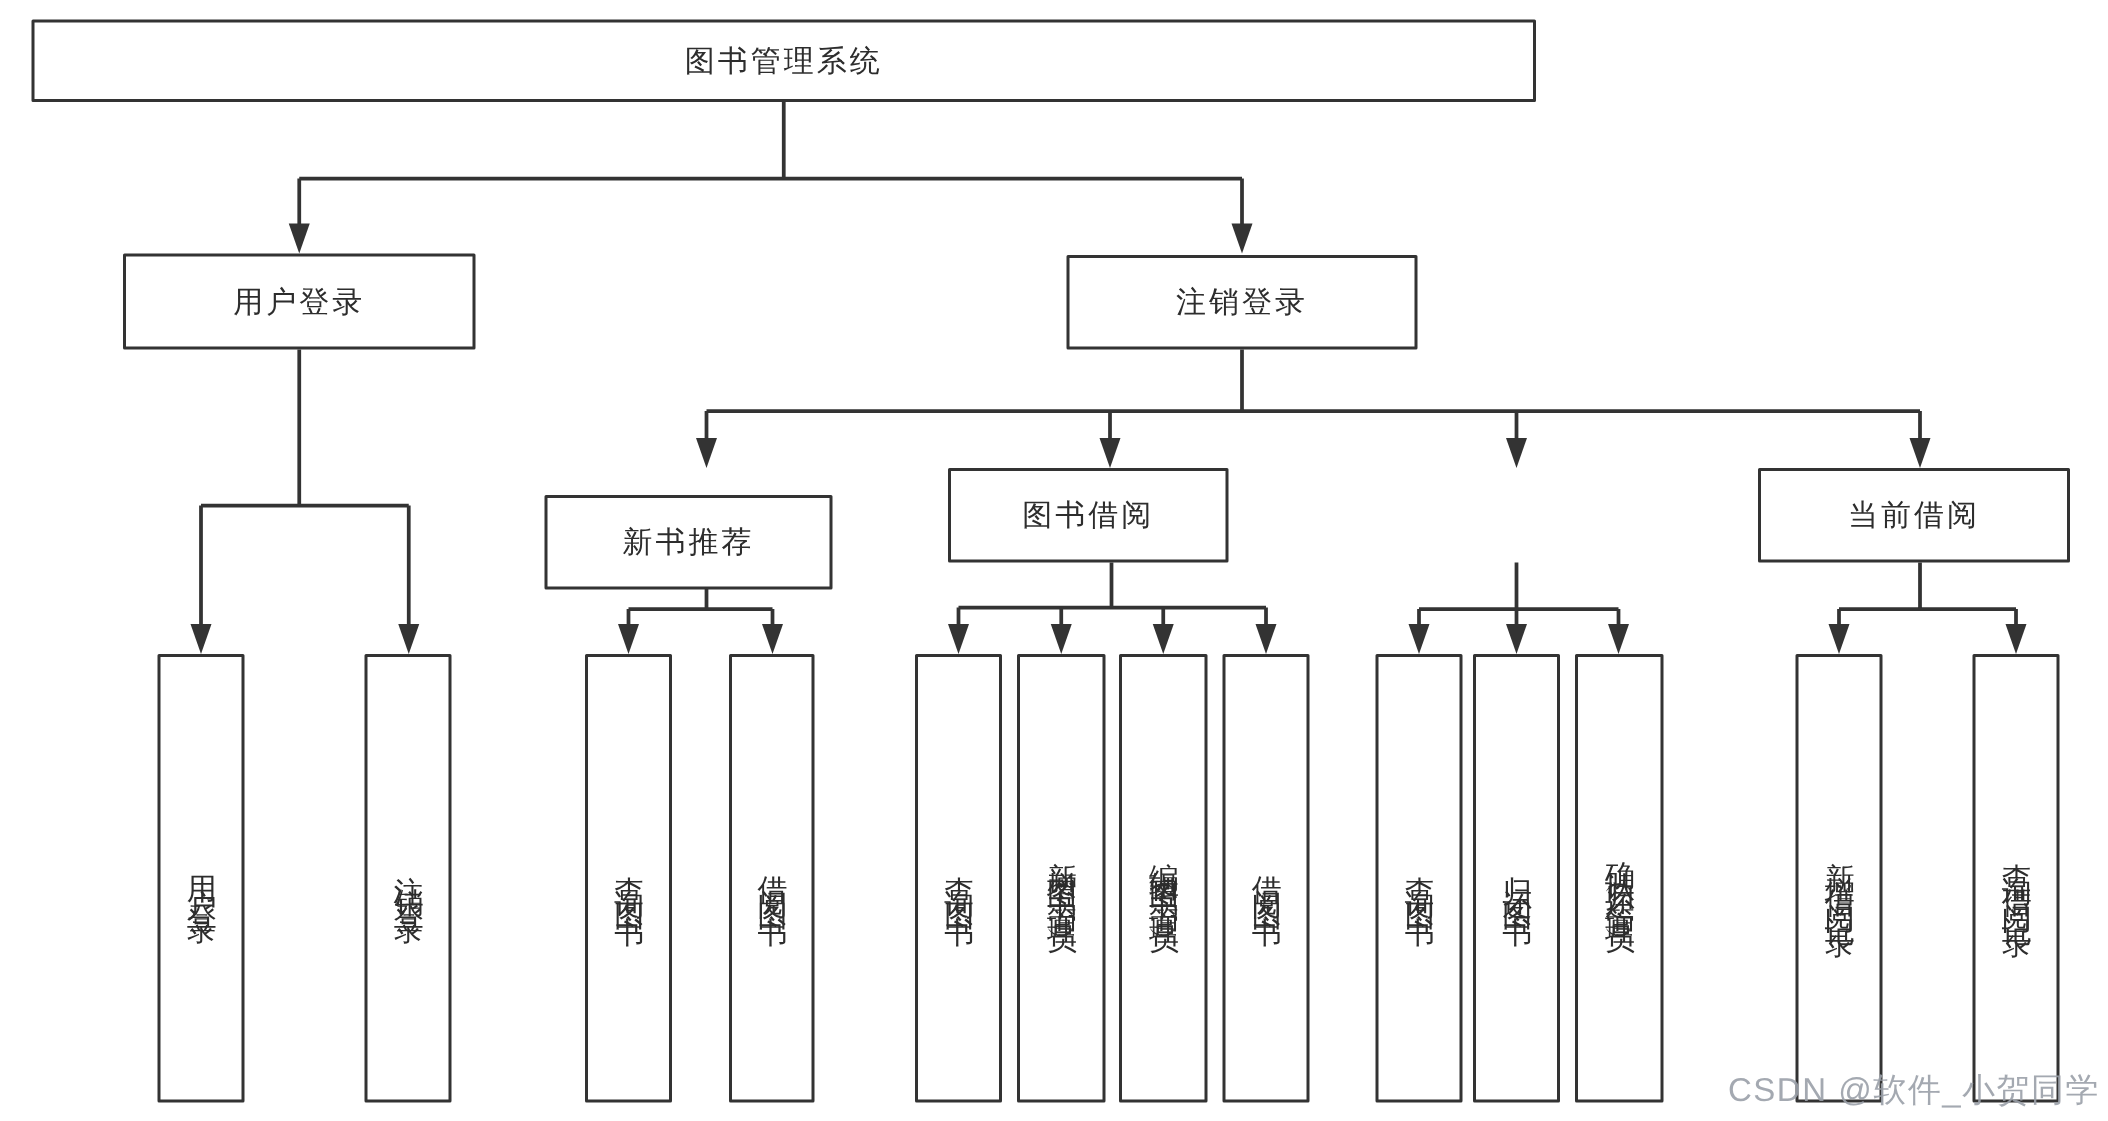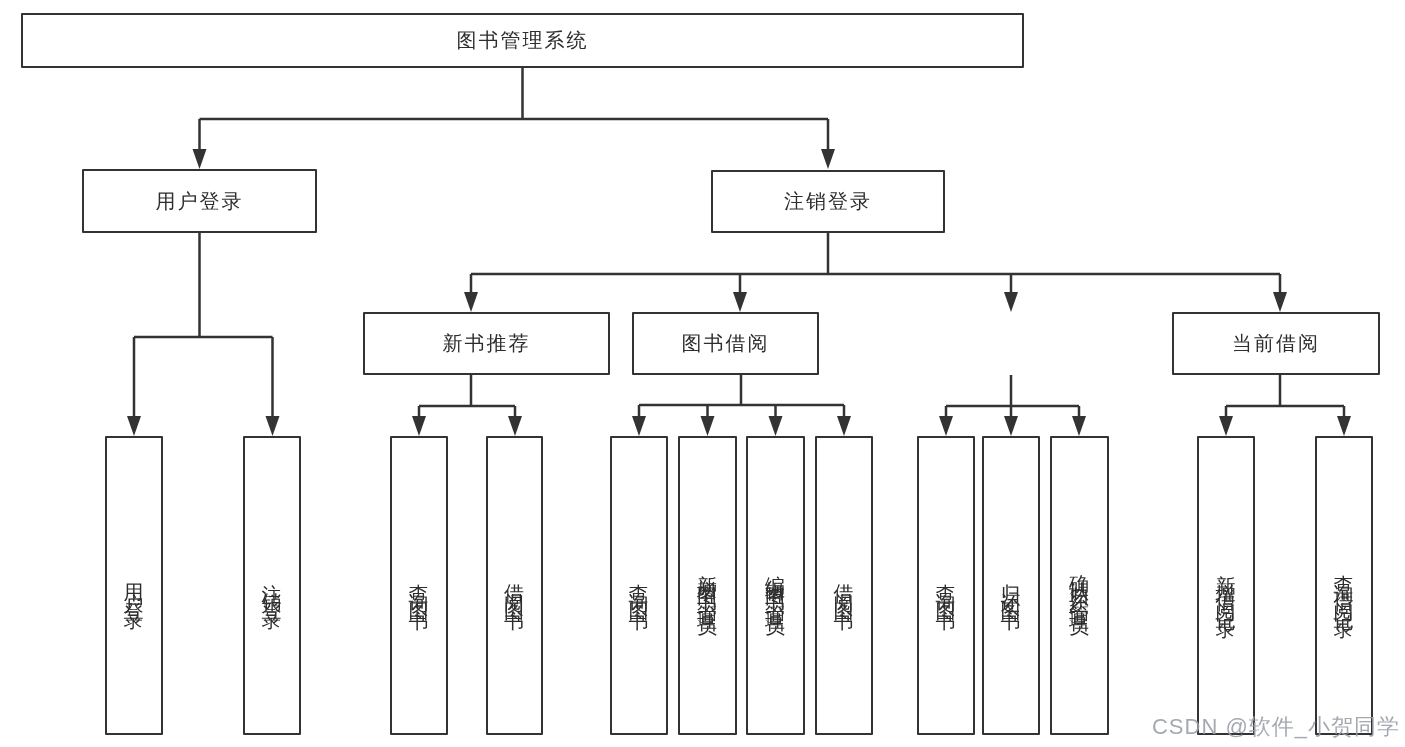--- a/index.html
+++ b/index.html
@@ -117,21 +117,21 @@
     <span class="h-label">图书管理系统</span>
   </div>
 
   <div class="node" style="left:82px; top:169px; width:235px; height:64px;">
     <span class="h-label">用户登录</span>
   </div>
   <div class="node" style="left:711px; top:170px; width:234px; height:63px;">
     <span class="h-label">注销登录</span>
   </div>
 
-  <div class="node" style="left:363px; top:312px; width:247px; height:63px;">
+  <div class="node" style="left:363px; top:330px; width:192px; height:63px;">
     <span class="h-label">新书推荐</span>
   </div>
   <div class="node" style="left:632px; top:312px; width:187px; height:63px;">
     <span class="h-label">图书借阅</span>
   </div>
   <div class="node" style="left:1172px; top:312px; width:208px; height:63px;">
     <span class="h-label">当前借阅</span>
   </div>
 
   <div class="node v-node" style="left:105px;">

